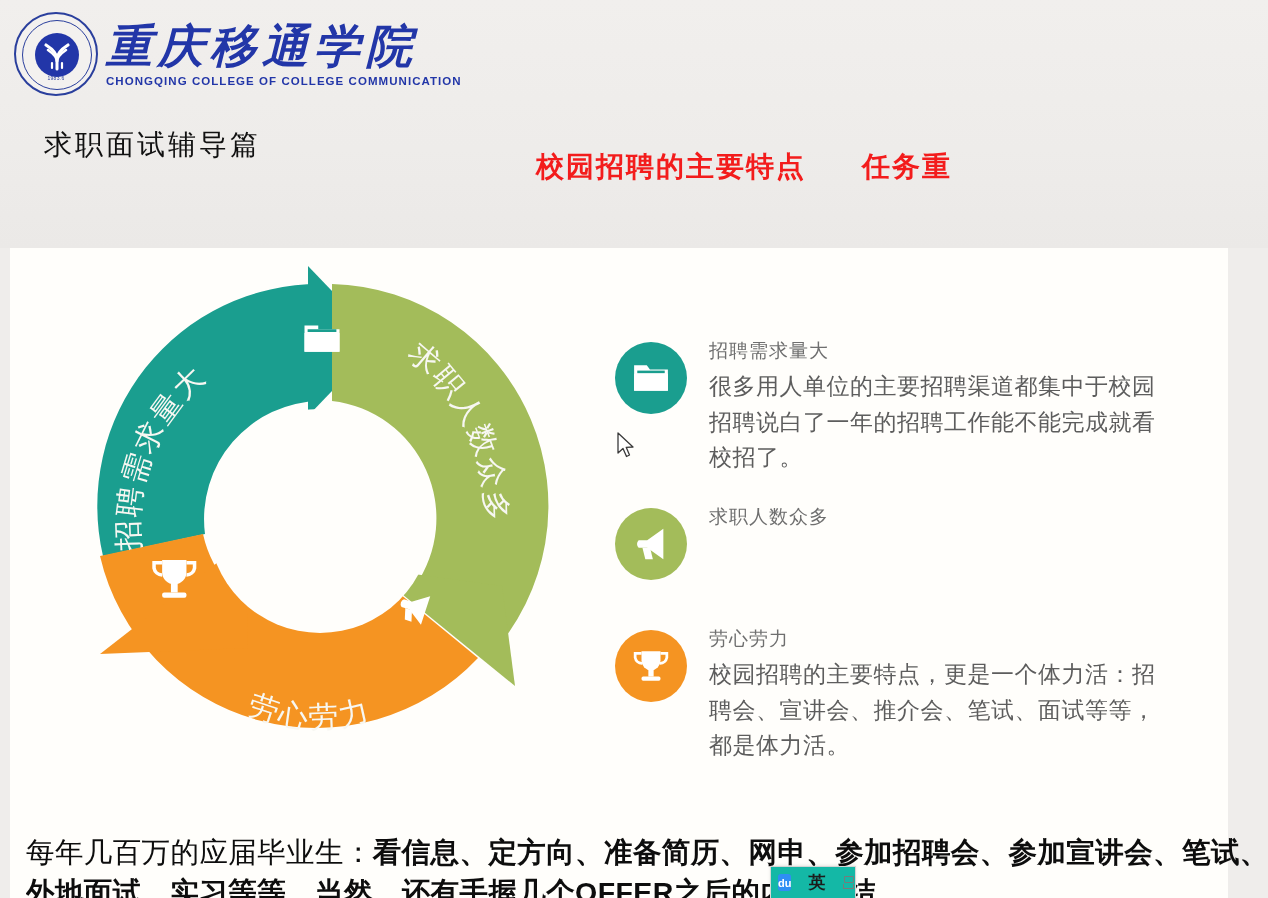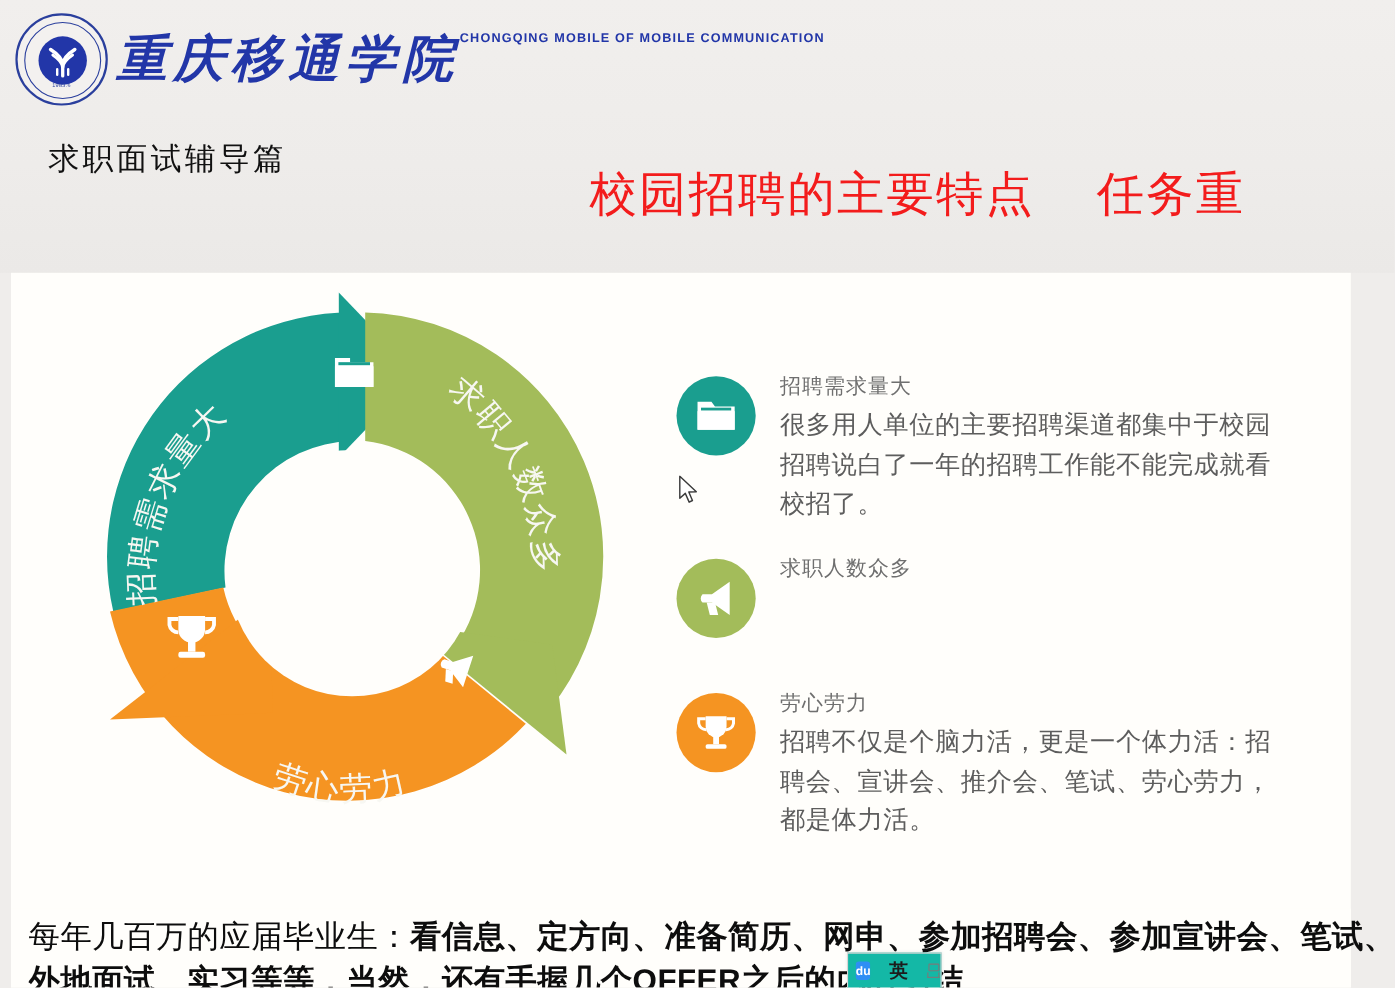--- a/index.html
+++ b/index.html
@@ -69,21 +69,21 @@
     width: 46px; height: 46px;
   }
   .logo-seal .seal-year {
     position: absolute;
     left: 0; right: 0; bottom: 13px;
     text-align: center;
     font-size: 5px; letter-spacing: .3px;
     color: #2a3f9d;
     font-family: "Liberation Sans", sans-serif;
   }
-  .logo-text { display: flex; flex-direction: row; }
+  .logo-text { display: flex; flex-direction: column; }
   .logo-cn {
     font-size: 46px;
     line-height: 1.15;
     color: #2236a8;
     font-family: "Liberation Serif", "DejaVu Serif", serif;
     font-weight: bold;
     font-style: italic;
     letter-spacing: 6px;
     white-space: nowrap;
   }
@@ -106,23 +106,23 @@
     white-space: nowrap;
   }
   .title-right {
     position: absolute;
     left: 536px; top: 148px;
     display: flex; align-items: baseline; gap: 56px;
     white-space: nowrap;
   }
   .title-right .t-main,
   .title-right .t-sub {
-    font-size: 43px;
+    font-size: 28px;
     color: #f31c1c;
-    font-weight: normal;
+    font-weight: bold;
     letter-spacing: 2px;
     font-family: "Liberation Serif", "DejaVu Serif", serif;
   }
 
   
   .slide {
     position: absolute;
     left: 10px; top: 248px;
     width: 1218px; height: 650px;
     background: #fffefb;
@@ -282,21 +282,21 @@
           <circle cx="23" cy="23" r="22" fill="#2236a8"></circle>
           <path d="M12 13 q11 7 11 14 q0 -7 11 -14" stroke="#ffffff" stroke-width="3.2" fill="none" stroke-linecap="round"></path>
           <path d="M14 18 q9 6 9 12 q0 -6 9 -12" stroke="#ffffff" stroke-width="2.6" fill="none" stroke-linecap="round"></path>
           <path d="M23 27 v10" stroke="#ffffff" stroke-width="3" stroke-linecap="round"></path>
           <path d="M18 31 v5 M28 31 v5" stroke="#ffffff" stroke-width="2.2" stroke-linecap="round"></path>
         </svg>
         <div class="seal-year">1983.6</div>
       </div>
       <div class="logo-text">
         <div class="logo-cn">重庆移通学院</div>
-        <div class="logo-en">CHONGQING MOBILE OF MOBILE COMMUNICATION</div>
+        <div class="logo-en">CHONGQING COLLEGE OF COLLEGE COMMUNICATION</div>
       </div>
     </div>
 
     <div class="title-left">求职面试辅导篇</div>
 
     <div class="title-right">
       <span class="t-main">校园招聘的主要特点</span>
       <span class="t-sub">任务重</span>
     </div>
   </div>
@@ -404,21 +404,21 @@
           <svg viewBox="0 0 36 34">
             <path d="M9 3 h18 v9 a9 9 0 0 1 -18 0 Z" fill="#ffffff"></path>
             <path d="M9 5 h-6 v4 a6.5 6.5 0 0 0 6.5 5.5" stroke="#ffffff" stroke-width="2.6" fill="none"></path>
             <path d="M27 5 h6 v4 a6.5 6.5 0 0 1 -6.5 5.5" stroke="#ffffff" stroke-width="2.6" fill="none"></path>
             <rect x="15.5" y="20" width="5" height="7" fill="#ffffff"></rect>
             <rect x="9" y="27" width="18" height="4" rx="1.6" fill="#ffffff"></rect>
           </svg>
         </div>
         <div class="bullet-text">
           <div class="bullet-title">劳心劳力</div>
-          <div class="bullet-body">招聘不仅是个脑力活，更是一个体力活：招聘会、宣讲会、推介会、笔试、劳心劳力，都是体力活。</div>
+          <div class="bullet-body">校园招聘的主要特点，更是一个体力活：招聘会、宣讲会、推介会、笔试、面试等等，都是体力活。</div>
         </div>
       </div>
     </div>
 
     <div class="caption">
       <div class="caption-line"><span>每年几百万的应届毕业生：</span><span class="bold">看信息、定方向、准备简历、网申、参加招聘会、参加宣讲会、笔试、面试、甚至去</span></div>
       <div class="caption-line second">外地面试、实习等等，当然，还有手握几个OFFER之后的内心纠结</div>
     </div>
   </div>
 

